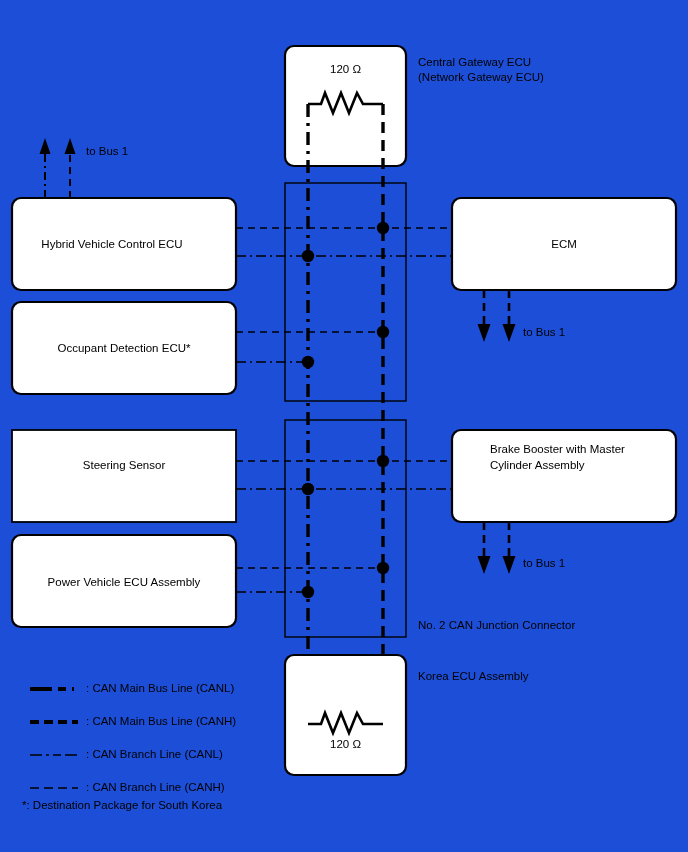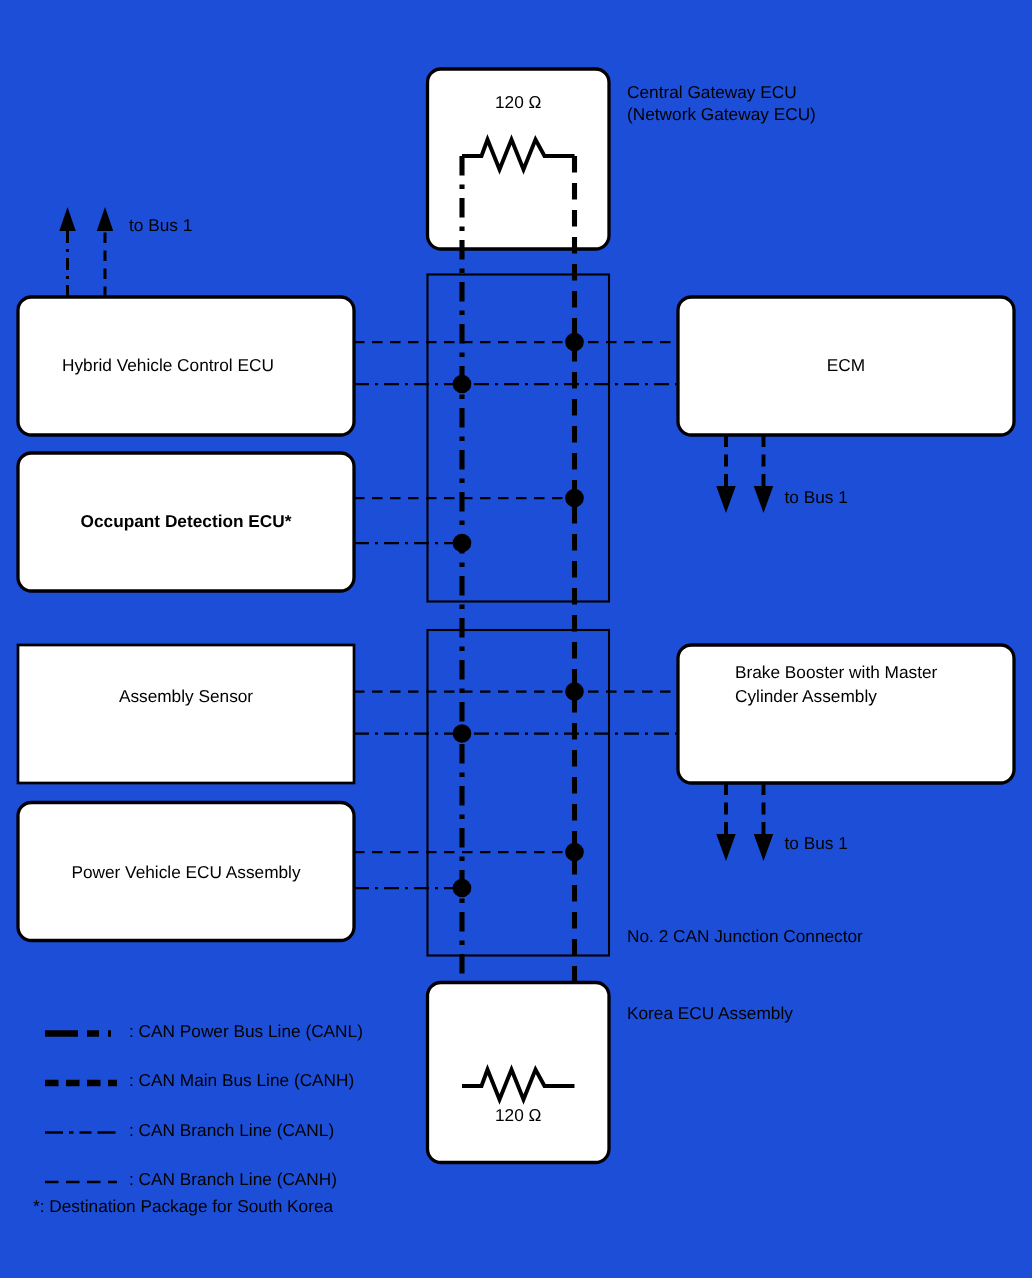--- a/index.html
+++ b/index.html
@@ -126,37 +126,37 @@
 
   <div class="lbl center" style="left:285px; top:737px; width:121px;">120 Ω</div>
 
   <div class="lbl" style="left:418px; top:669px;">Korea ECU Assembly</div>
 
 
   <div class="lbl" style="left:418px; top:596px;margin-top:22px;">No. 2 CAN Junction Connector</div>
 
   <div class="lbl center" style="left:12px; top:237px; width:200px;">Hybrid Vehicle Control ECU</div>
 
-  <div class="lbl center" style="left:12px; top:341px; width:224px;font-weight:bold;">Occupant Detection ECU*</div>
+  <div class="lbl center" style="left:12px; top:341px; width:224px;">Occupant Detection ECU*</div>
 
-  <div class="lbl center" style="left:12px; top:458px; width:224px;">Assembly Sensor</div>
+  <div class="lbl center" style="left:12px; top:458px; width:224px;">Steering Sensor</div>
 
   <div class="lbl center" style="left:12px; top:575px; width:224px;">Power Vehicle ECU Assembly</div>
 
   <div class="lbl center" style="left:452px; top:237px; width:224px;">ECM</div>
 
   <div class="lbl" style="left:490px; top:442px;">Brake Booster with Master</div>
   <div class="lbl" style="left:490px; top:458px;">Cylinder Assembly</div>
 
   <div class="lbl" style="left:86px; top:144px;">to Bus 1</div>
 
   <div class="lbl" style="left:523px; top:325px;">to Bus 1</div>
 
   <div class="lbl" style="left:523px; top:556px;">to Bus 1</div>
 
-  <div class="lbl" style="left:86px; top:681px;">: CAN Power Bus Line (CANL)</div>
+  <div class="lbl" style="left:86px; top:681px;">: CAN Main Bus Line (CANL)</div>
   <div class="lbl" style="left:86px; top:714px;">: CAN Main Bus Line (CANH)</div>
   <div class="lbl" style="left:86px; top:747px;">: CAN Branch Line (CANL)</div>
   <div class="lbl" style="left:86px; top:780px;">: CAN Branch Line (CANH)</div>
 
   <div class="lbl" style="left:22px; top:798px;">*: Destination Package for South Korea</div>
 
 </div>
 
 </body></html>

